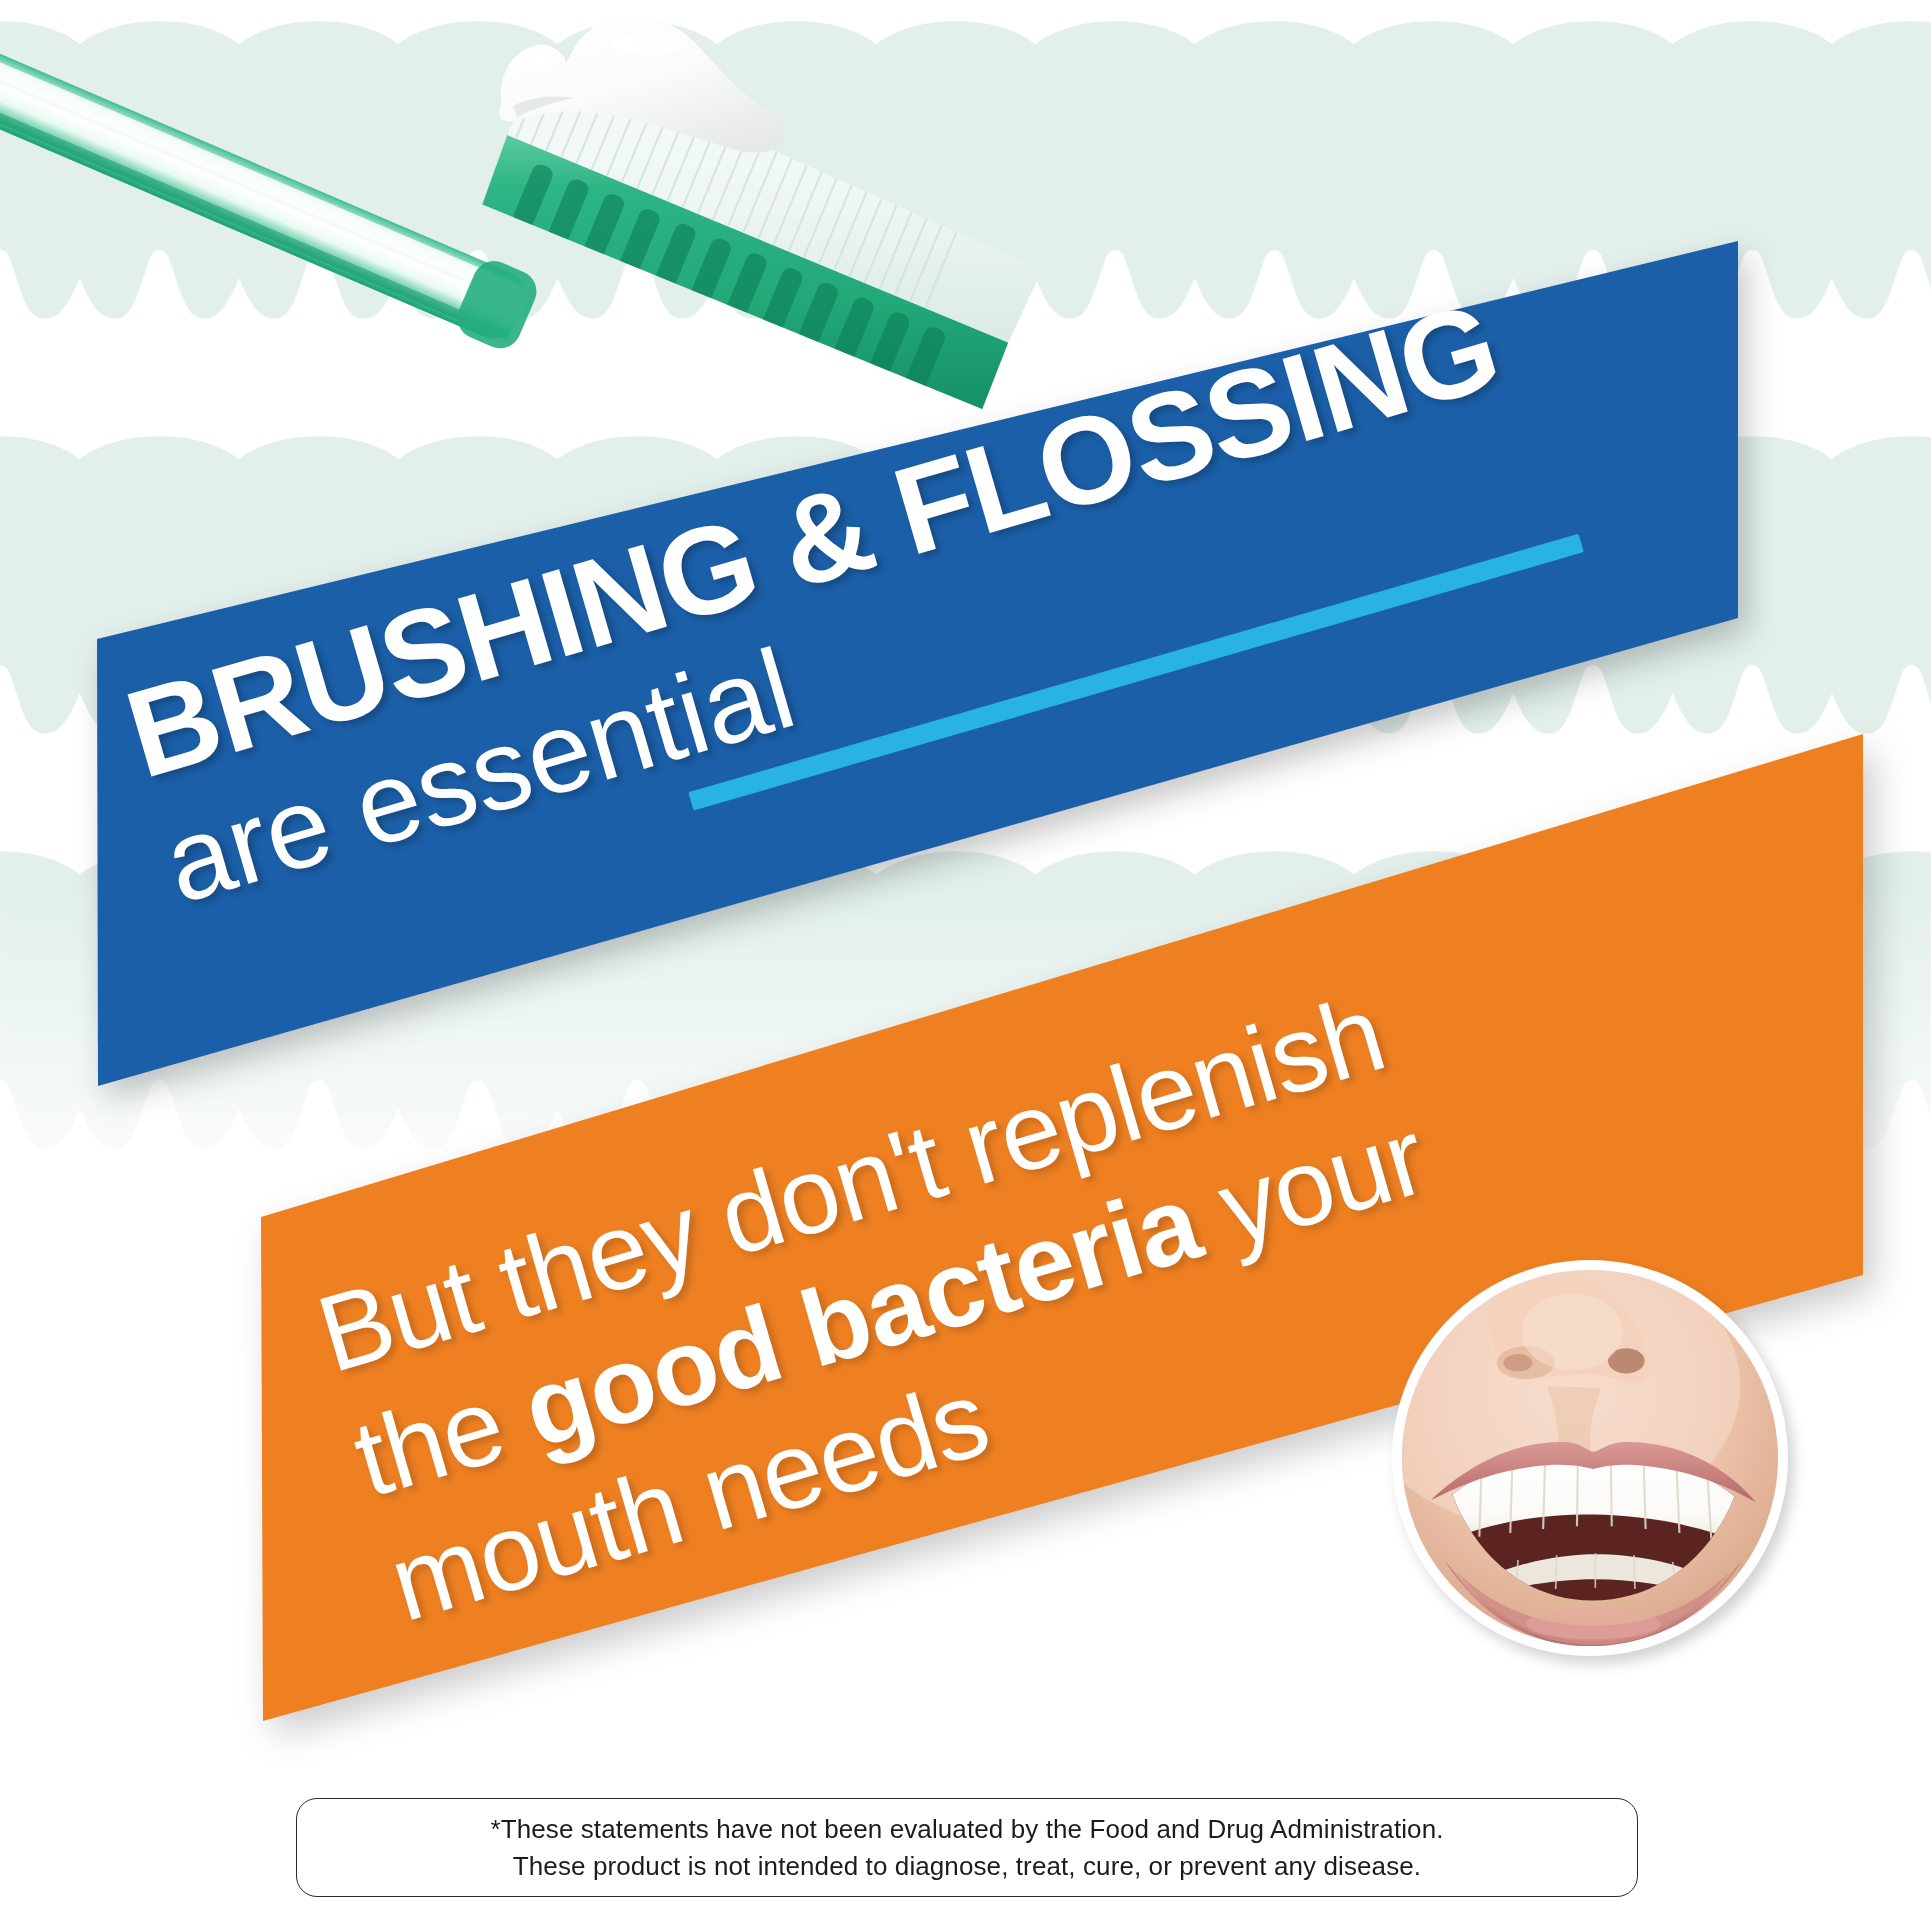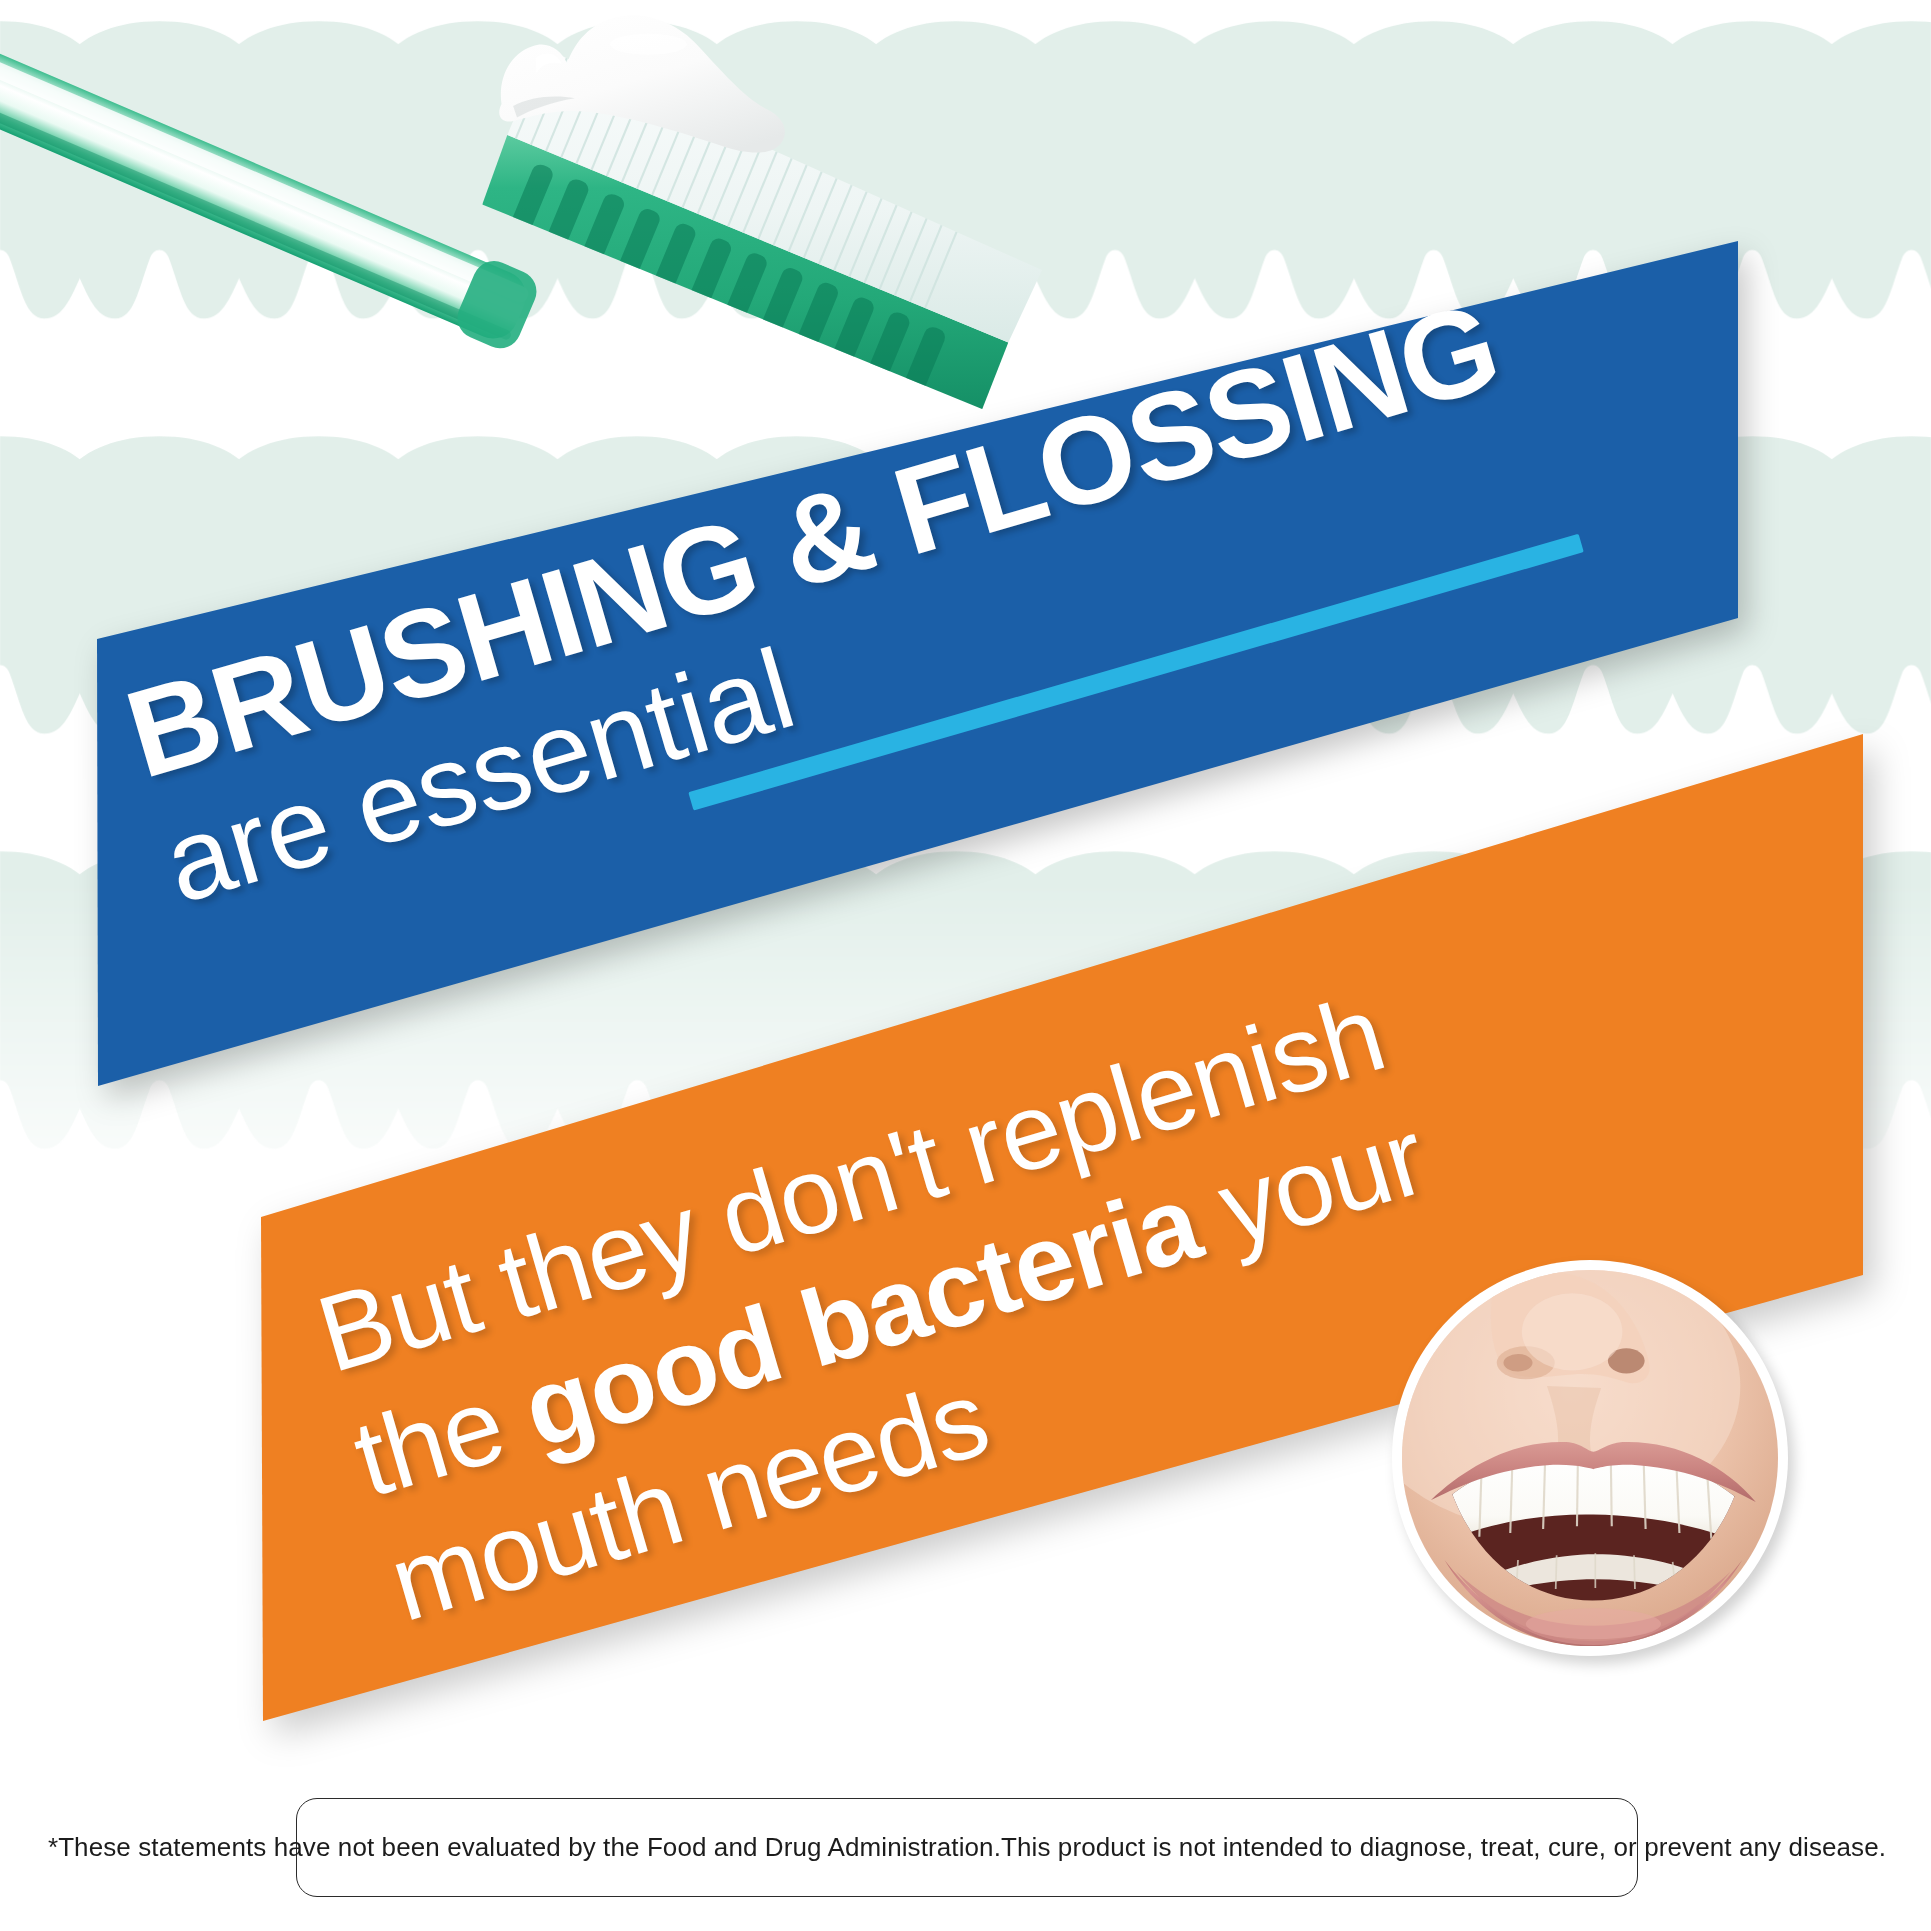--- a/index.html
+++ b/index.html
@@ -67,21 +67,21 @@
     border-radius:50%; background:#ffffff; padding:9.7px;
     box-shadow: 5.8px 7.7px 13.5px rgba(0,0,0,0.18);
   }
   #smile-photo .inner { width:100%; height:100%; border-radius:50%; overflow:hidden; position:relative; }
   #smile-photo svg { display:block; }
 
   
   #disclaimer {
     position:absolute; left:296px; top:1798px; width:1342px; height:99px;
     border:1.9px solid #2b2b2b; border-radius:21px; background:#ffffff;
-    display:flex; flex-direction:row; align-items:center; justify-content:center;
+    display:flex; flex-direction:column; align-items:center; justify-content:center;
   }
   #disclaimer .dline {
     font-size:26px; color:#1c1c1c; font-weight:300; letter-spacing:0.1px;
     line-height:1.42; white-space:nowrap; font-family:"Liberation Sans", sans-serif;
   }
 </style>
 </head>
 <body>
 
 <div id="stage">
@@ -354,17 +354,17 @@
         <ellipse cx="198" cy="366" rx="70" ry="16" fill="#e7a9a4" opacity="0.5"></ellipse>
 
         <path d="M0,300 C 30,350 70,382 120,390 L 0,390 Z" fill="#d2a086" opacity="0.45"></path>
         <path d="M390,300 C 360,350 320,382 270,390 L 390,390 Z" fill="#c9906f" opacity="0.5"></path>
       </svg>
     </div>
   </div>
 
   <div id="disclaimer">
     <div class="dline">*These statements have not been evaluated by the Food and Drug Administration.</div>
-    <div class="dline">This product is not intended to diagnose, treat, cure, or prevent any disease.</div>
+    <div class="dline">These product is not intended to diagnose, treat, cure, or prevent any disease.</div>
   </div>
 
 </div>
 
 
 </body></html>

